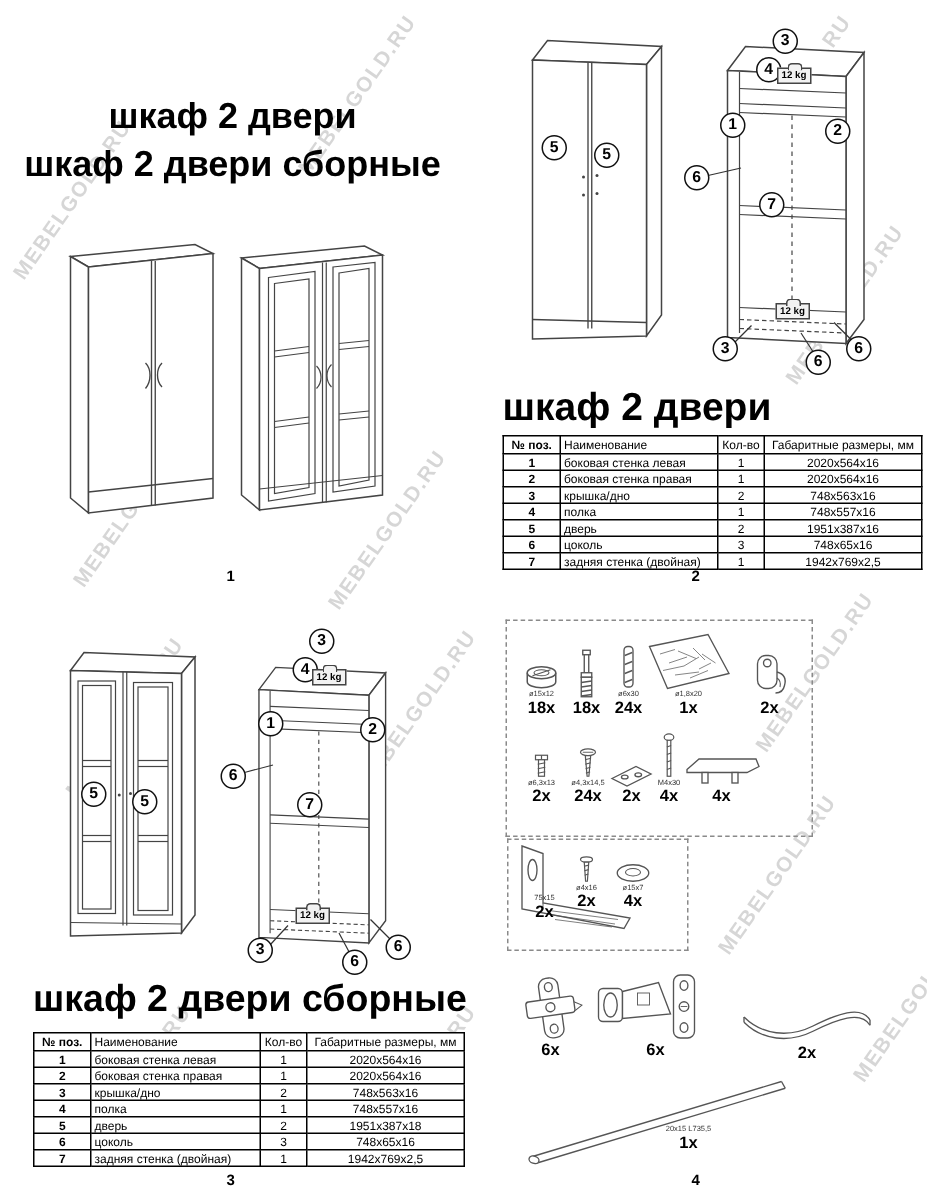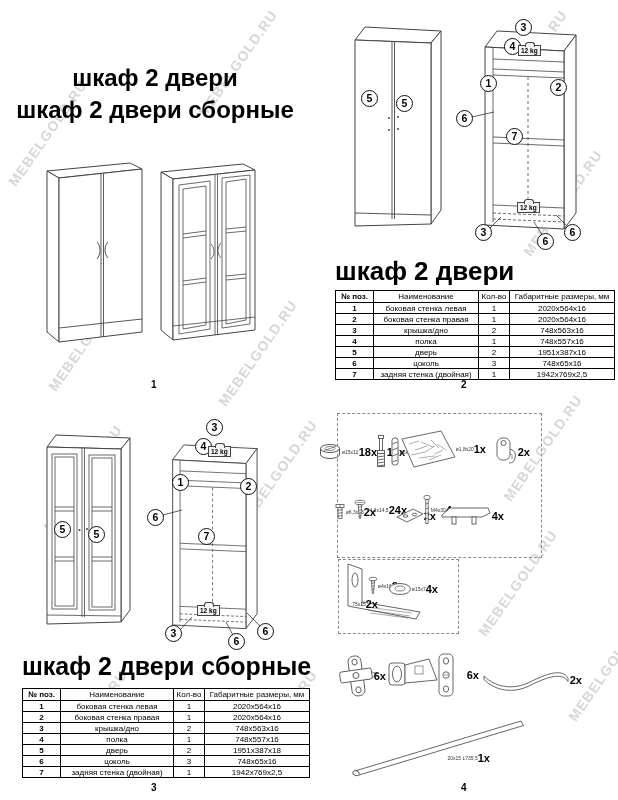--- a/index.html
+++ b/index.html
@@ -17,25 +17,25 @@
       background:#fff;font-size:10.5px;font-weight:bold;text-align:center;line-height:14px;
       box-sizing:border-box;z-index:4;}
   .wt{position:absolute;border:1px solid #444;background:#f2f2f2;font-size:6.5px;font-weight:bold;
       line-height:9px;padding:0 2px;z-index:4;white-space:nowrap;}
   .wt::before{content:"";position:absolute;left:50%;top:-4px;margin-left:-4px;width:8px;height:4px;
       border:1px solid #444;border-bottom:none;border-radius:3px 3px 0 0;background:#f2f2f2;}
   .ptable{position:absolute;border-collapse:collapse;background:#fff;z-index:3;}
   .ptable th,.ptable td{border:1px solid #000;font-size:8px;line-height:9px;height:10px;
       padding:0 2px;text-align:center;font-weight:normal;white-space:nowrap;}
   .ptable th{height:11px;}
-  .ptable .c0{width:33px;font-weight:bold;}.ptable .c1{width:100px;text-align:center;}
+  .ptable .c0{width:33px;font-weight:bold;}.ptable .c1{width:100px;text-align:left;}
   .ptable .c2{width:26px;}.ptable .c3{width:100px;margin-top:37px;}
   .t3 .c1{width:108px;}
   .hwbox{position:absolute;border:1px dashed #8a8a8a;z-index:2;}
-  .hw{position:absolute;display:flex;flex-direction:row;align-items:center;
+  .hw{position:absolute;display:flex;flex-direction:column;align-items:center;
       justify-content:flex-end;text-align:center;z-index:3;}
   .hw .sz{font-size:5px;line-height:6px;color:#333;white-space:nowrap;}
   .hw .qty{font-size:11px;font-weight:bold;line-height:12px;}
   .lines{position:absolute;left:0;top:0;z-index:3;pointer-events:none;}
   svg{overflow:visible;}
 </style>
 </head>
 <body>
 
 <div class="sheet">

